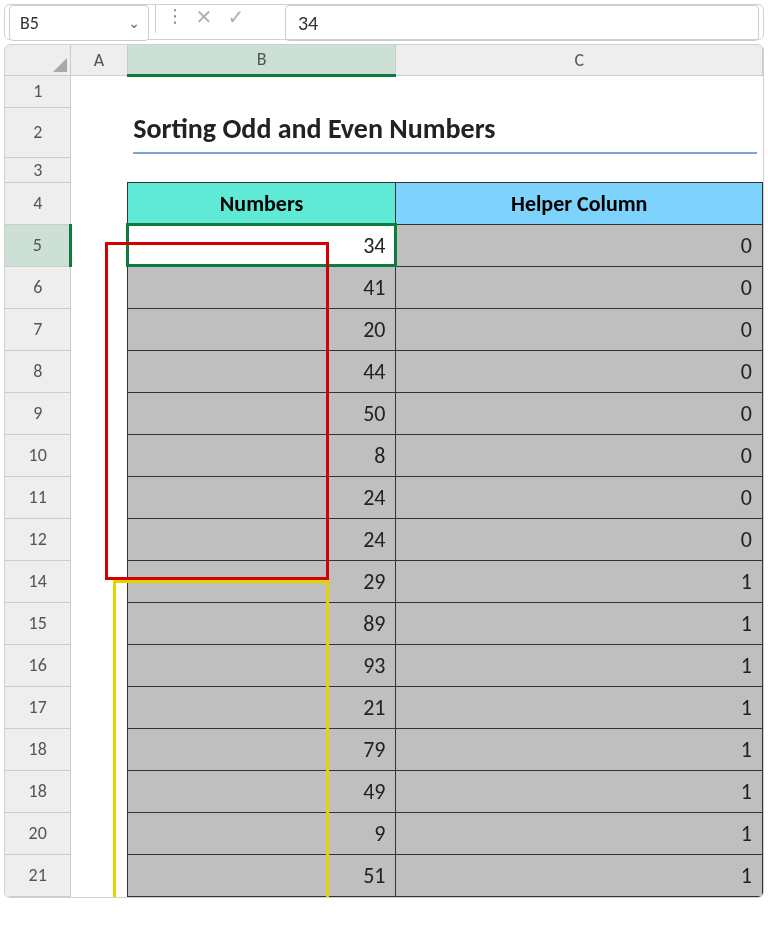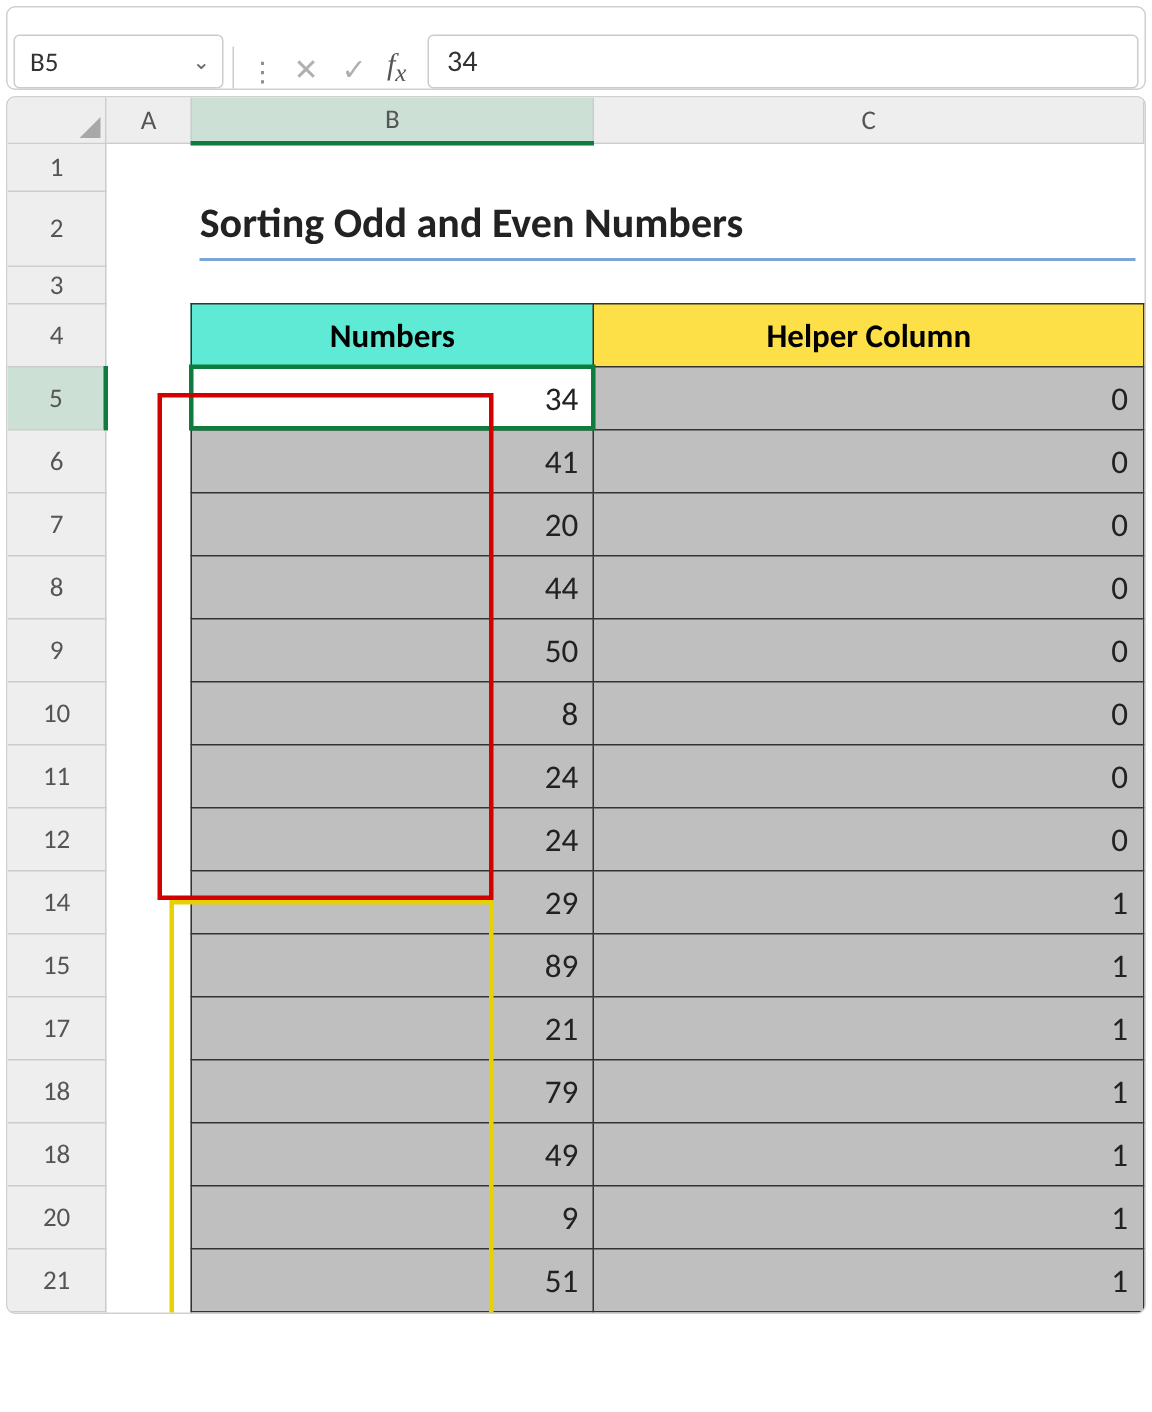--- a/index.html
+++ b/index.html
@@ -4,22 +4,22 @@
 <style>
   * { box-sizing: border-box; }
   body {
     margin: 0;
     font-family: 'Calibri', 'Segoe UI', sans-serif;
     background: #fff;
     width: 768px;
   }
   .formula-bar {
     display: flex;
-    align-items: flex-end;
-    height: 56px;
+    align-items: flex-start;
+    height: 36px;
     border: 1px solid #d0d0d0;
     border-radius: 6px;
     background: #fff;
     margin: 4px;
     padding: 0 4px;
   }
   .name-box {
     width: 140px;
     height: 36px;
     border: 1px solid #ccc;
@@ -150,21 +150,21 @@
     padding-bottom: 6px;
   }
   .hdr-cell {
     font-size: 22px;
     font-weight: bold;
     text-align: center;
     border: 1px solid #333;
     height: 42px;
   }
   .hdr-numbers { background: #5eead4; }
-  .hdr-helper  { background: #fde047; }
+  .hdr-helper  { background: #7dd3fc; }
   .dcell {
     background: #bfbfbf;
     border: 1px solid #333;
     text-align: right;
     padding-right: 10px;
     font-size: 22px;
     color: #222;
     height: 42px;
   }
   .active-cell {
@@ -294,20 +294,26 @@
           <td class="dcell">29</td>
           <td class="dcell">1</td>
         </tr>
         <tr>
           <th class="row-h">15</th>
           <td class="cell cell-a"></td>
           <td class="dcell">89</td>
           <td class="dcell">1</td>
         </tr>
         <tr>
+          <th class="row-h">16</th>
+          <td class="cell cell-a"></td>
+          <td class="dcell">93</td>
+          <td class="dcell">1</td>
+        </tr>
+        <tr>
           <th class="row-h">17</th>
           <td class="cell cell-a"></td>
           <td class="dcell">21</td>
           <td class="dcell">1</td>
         </tr>
         <tr>
           <th class="row-h">18</th>
           <td class="cell cell-a"></td>
           <td class="dcell">79</td>
           <td class="dcell">1</td>

